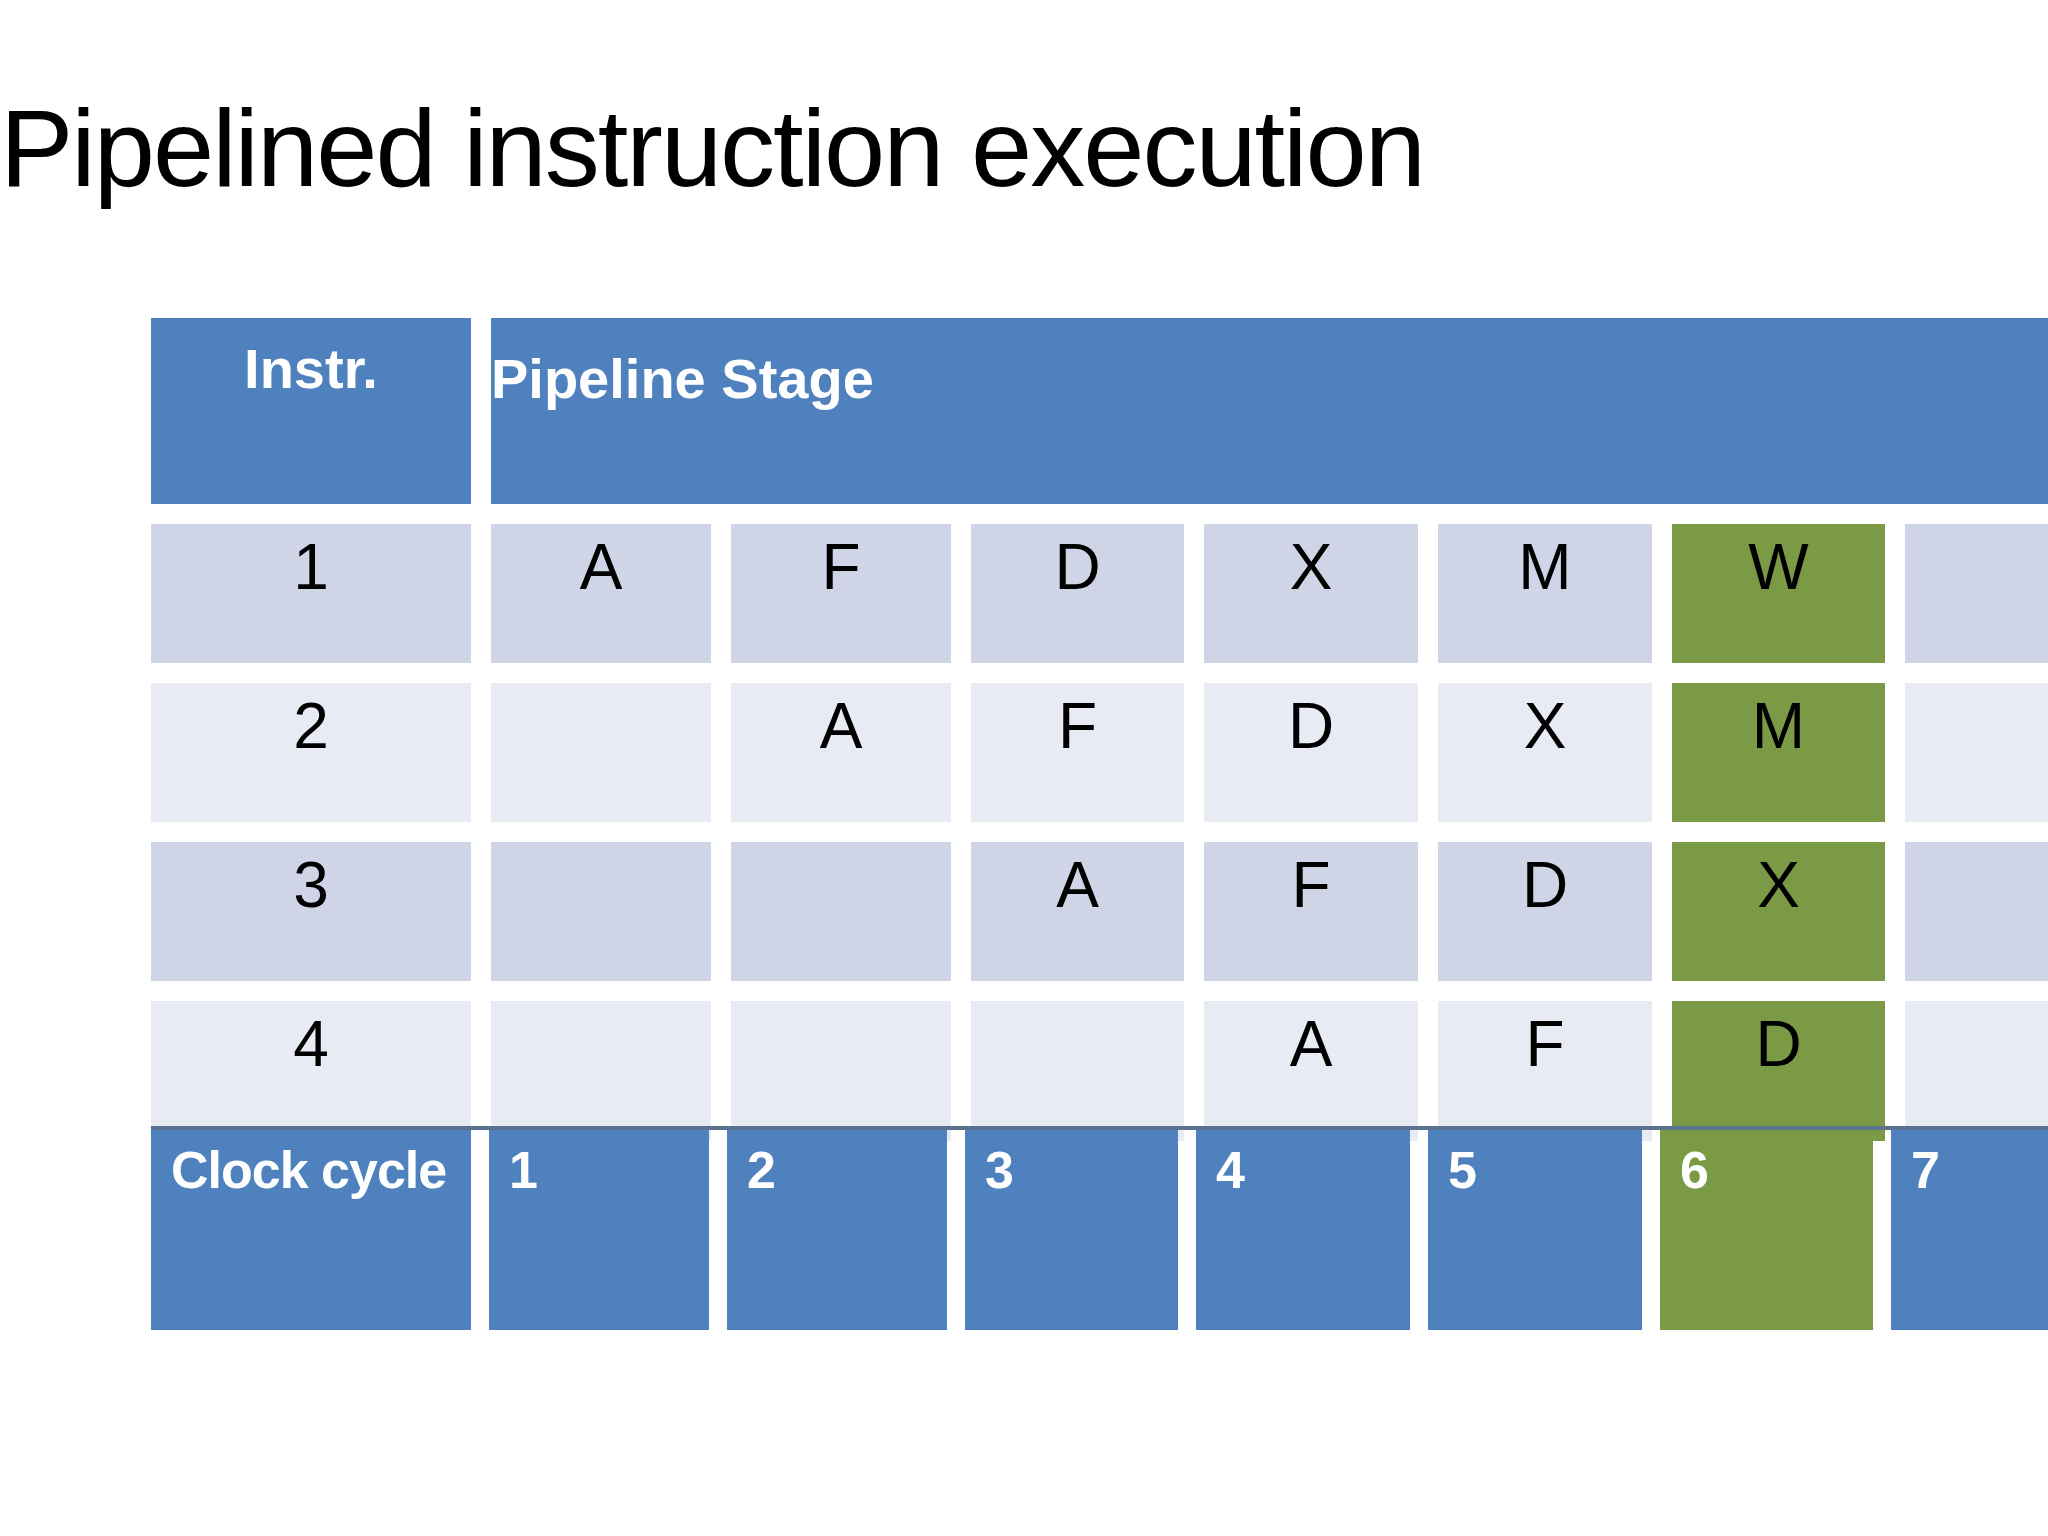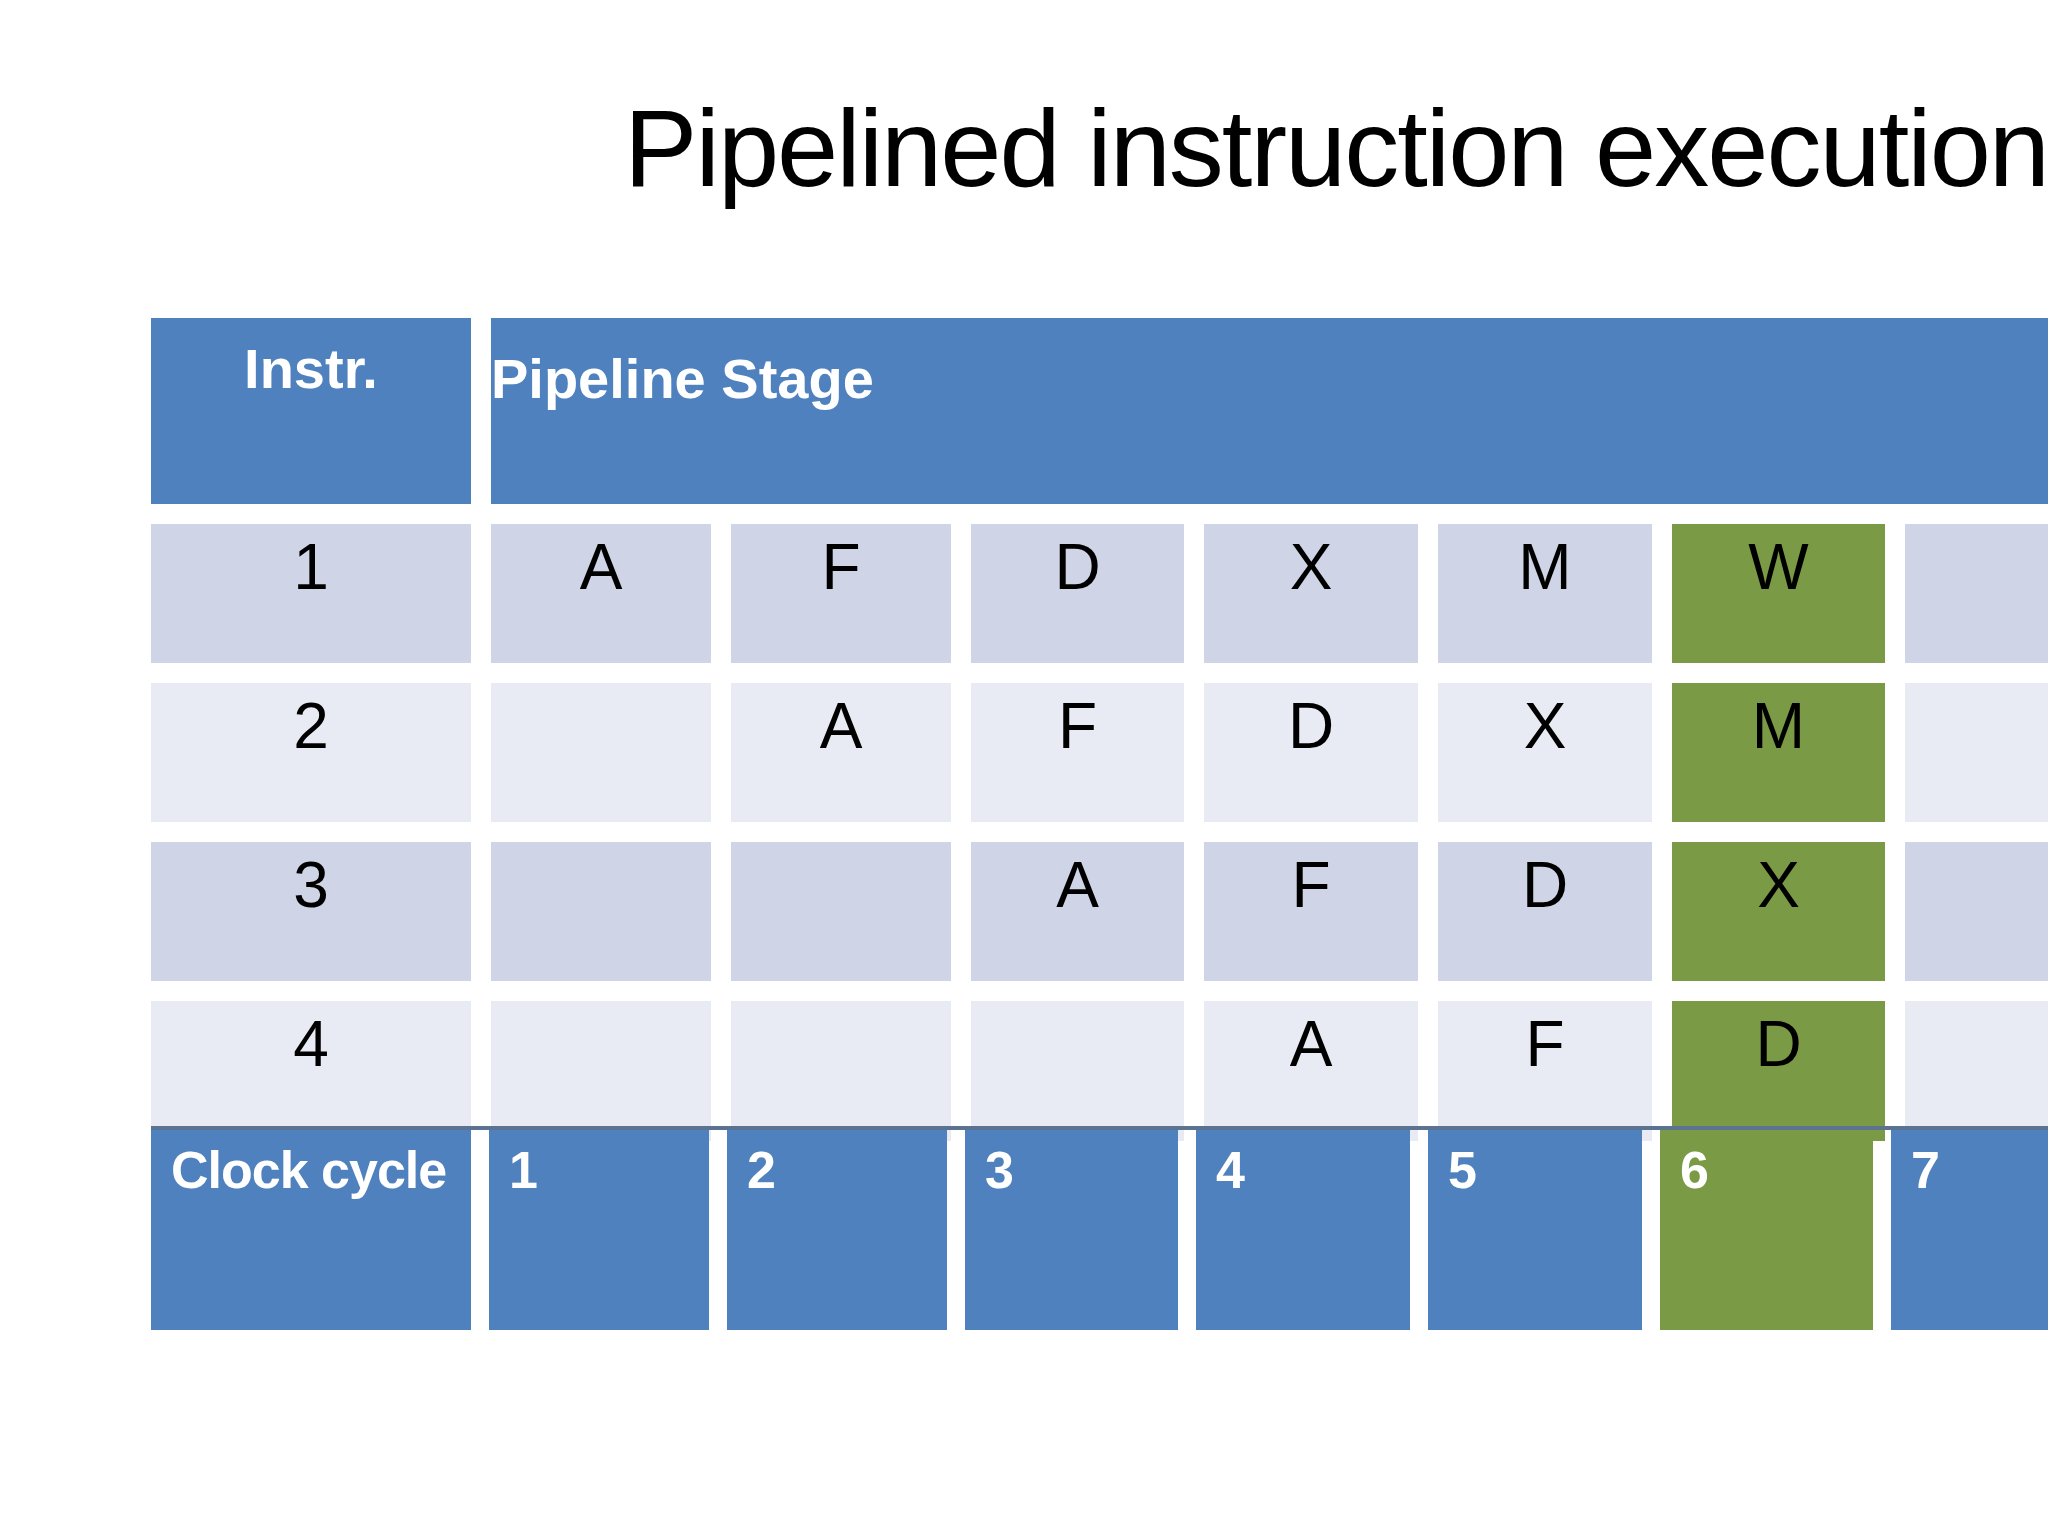--- a/index.html
+++ b/index.html
@@ -5,21 +5,21 @@
   html,body { margin:0; padding:0; background:#ffffff; }
   body {
     width:2048px; height:1536px;
     font-family:"Liberation Sans", sans-serif;
     position:relative; overflow:hidden;
   }
   .slide { position:absolute; inset:0; background:#ffffff; }
 
   .title {
     position:absolute; top:84px; left:0; width:100%;
-    text-align:right;
+    text-align:left;
     font-size:110px; letter-spacing:-2px;
     color:#000000; font-weight:400;
     white-space:nowrap;
   }
 
   .ptable {
     position:absolute; left:151px; top:318px;
     display:grid;
     grid-template-columns:320px 220px 220px 213px 214px 214px 213px 187px;
     grid-template-rows:186px 139px 139px 139px 140px;

